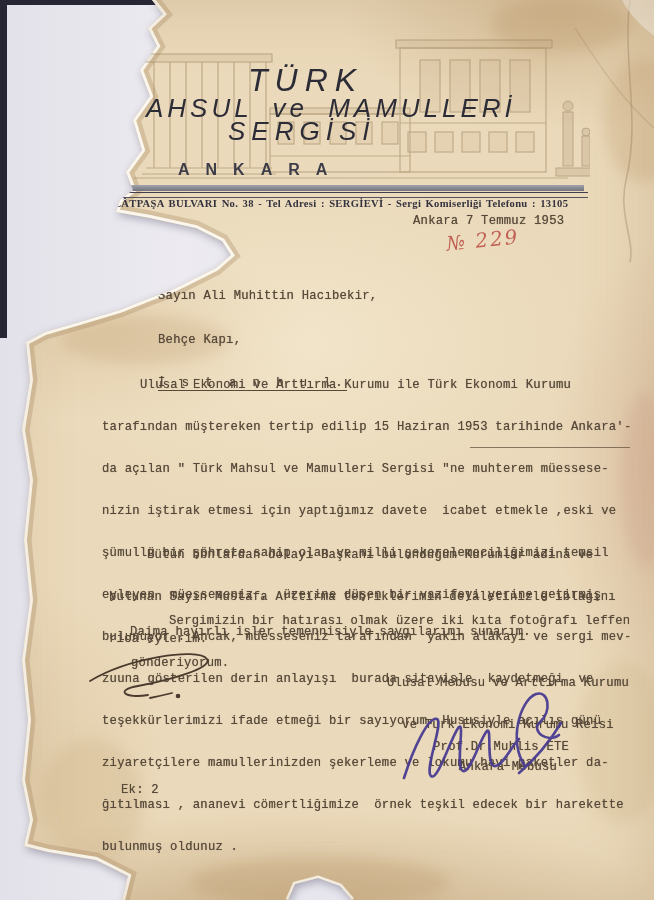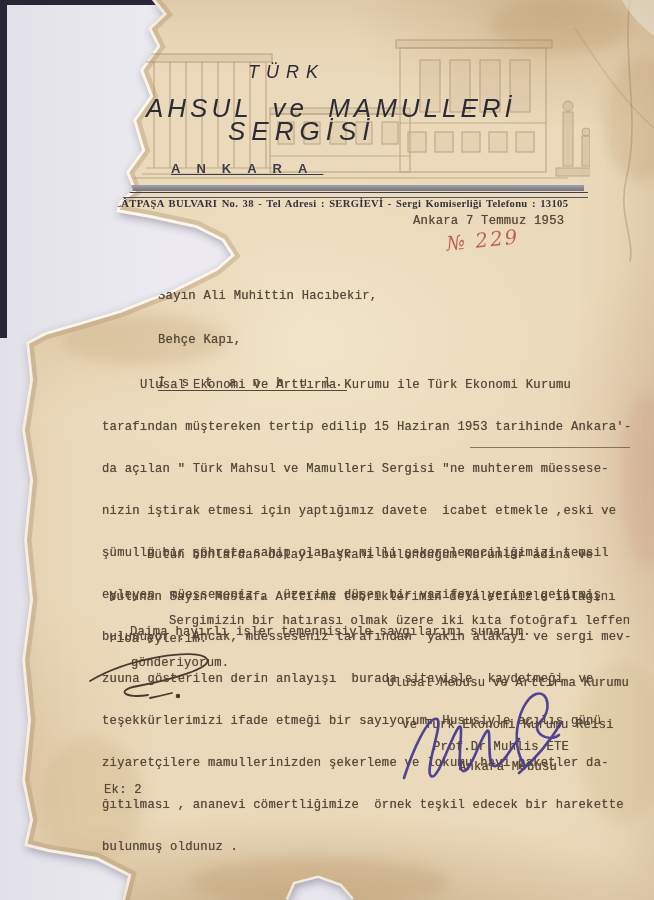--- a/index.html
+++ b/index.html
@@ -22,24 +22,24 @@
       142px 150px,126px 172px,133px 190px,120px 200px,116px 212px,150px 218px,196px 228px,
       222px 241px,231px 255px,216px 268px,196px 278px,172px 290px,150px 298px,120px 310px,
       80px 322px,45px 332px,26px 342px,30px 380px,22px 430px,30px 480px,24px 540px,30px 600px,
       22px 660px,28px 720px,22px 780px,30px 820px,24px 846px,48px 852px,96px 860px,128px 876px,
       122px 900px,288px 900px,295px 884px,318px 878px,340px 886px,352px 900px,654px 900px,654px 0);}
   .paper::after{content:"";position:absolute;inset:0;box-shadow:inset 0 0 70px rgba(150,114,72,.28);pointer-events:none;}
   .texture{position:absolute;left:0;top:0;pointer-events:none;}
   
   .building{position:absolute;left:120px;top:28px;pointer-events:none;}
   .lh-title{position:absolute;color:#2c2c37;font-style:italic;font-weight:500;white-space:nowrap;}
-  .lh-1{left:248px;top:62px;font-size:18px;letter-spacing:7px;}
+  .lh-1{left:248px;top:62px;font-size:32px;letter-spacing:7px;}
   .lh-2{left:146px;top:93px;font-size:26px;letter-spacing:4px;word-spacing:9px;}
   .lh-3{left:228px;top:116px;font-size:26px;letter-spacing:6px;}
-  .lh-4{left:171px;top:161px;font-size:13px;font-style:normal;font-weight:600;letter-spacing:16px;color:#3d3d49;text-decoration:underline;}
+  .lh-4{left:178px;top:161px;font-size:16px;font-style:normal;font-weight:600;letter-spacing:16px;color:#3d3d49;}
   .band{position:absolute;left:122px;top:185px;width:462px;height:6px;
     background:linear-gradient(#a2a2ab,#74747e);}
   .dline{position:absolute;left:116px;top:192px;width:472px;height:4px;
     border-top:1.6px solid #413f4b;border-bottom:1px solid #55525e;}
   .addr{position:absolute;left:106px;top:198px;font-family:"Liberation Serif",serif;font-weight:700;
     font-size:10.6px;color:#33323e;letter-spacing:.3px;word-spacing:1.5px;white-space:nowrap;}
   
   .tw{position:absolute;font-family:"Liberation Mono",monospace;font-size:12.2px;line-height:14px;
     color:#57493a;letter-spacing:.25px;white-space:pre;text-shadow:0 0 .7px rgba(87,73,58,.75);}
   .tw div{height:14px;}
@@ -47,21 +47,21 @@
   .date{left:413px;top:214px;}
   .recipient{left:158px;top:261px;}
   .recipient div{height:15.5px;}
   .ist{letter-spacing:4.5px;border-bottom:1.1px solid #57493a;display:inline-block;}
   .p1{left:102px;top:350px;}
   .p2{left:102px;top:520px;margin-left:7px;}
   .p3{left:102px;top:586px;margin-left:29px;}
   .p4{left:92px;top:625px;text-indent:38px;}
   .sigblock{left:374px;top:648px;width:268px;text-align:center;}
   .signer{left:433px;top:740px;}
-  .encl{left:104px;top:783px;}
+  .encl{left:121px;top:783px;}
   .uline{position:absolute;left:470px;top:447px;width:160px;height:1.3px;background:rgba(92,76,56,.7);}
   .redno{position:absolute;left:446px;top:228px;font-family:"DejaVu Serif",serif;font-style:italic;
     font-size:20px;color:#bc5348;transform:rotate(-6deg);letter-spacing:2px;opacity:.9;}
   .ink{position:absolute;pointer-events:none;}
 </style>
 </head>
 <body>
 
 <div class="scan">
   <div class="scan-edge-left"></div>

